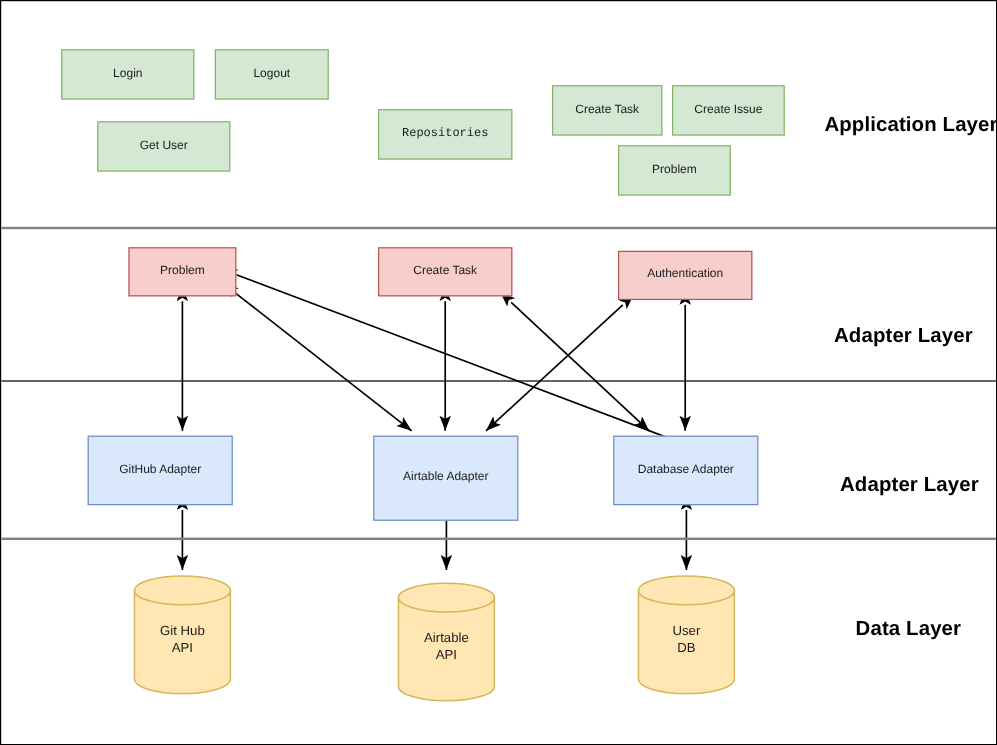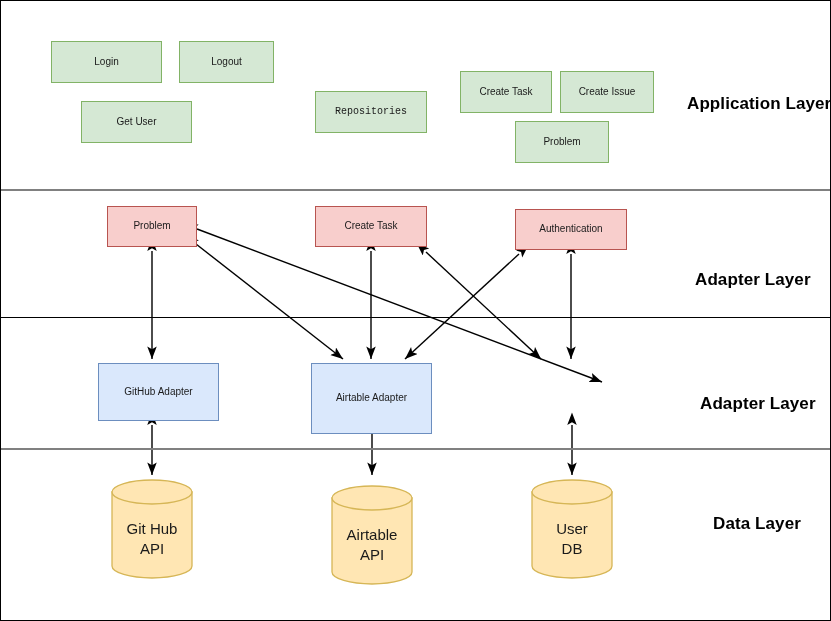--- a/index.html
+++ b/index.html
@@ -31,21 +31,21 @@
     line-height:1.25;
   }
   .node.app{background:#d5e8d4;border:1px solid #82b366;}
   .node.biz{background:#f8cecc;border:1px solid #b85450;}
   .node.adp{background:#dae8fc;border:1px solid #6c8ebf;}
   .cyl{position:absolute;}
   .cyl svg{display:block;}
   .cyl .cyl-label{
     position:absolute;left:0;right:0;
     text-align:center;
-    font-size:15px;color:#1a1a1a;line-height:1.3;
+    font-size:11px;color:#1a1a1a;line-height:1.3;
     white-space:pre-line;
   }
   #arrows{position:absolute;left:0;top:0;width:831px;height:621px;pointer-events:none;}
 </style>
 </head>
 <body>
 
 <div id="canvas">
 
   <svg id="arrows" viewBox="0 0 831 621" width="831" height="621">
@@ -85,22 +85,23 @@
   <div class="node app" style="left:178px;top:40px;width:95px;height:42px;">Logout</div>
   <div class="node app" style="left:314px;top:90px;width:112px;height:42px;font-family:Liberation Mono, monospace;">Repositories</div>
   <div class="node app" style="left:459px;top:70px;width:92px;height:42px;">Create Task</div>
   <div class="node app" style="left:559px;top:70px;width:94px;height:42px;">Create Issue</div>
   <div class="node app" style="left:514px;top:120px;width:94px;height:42px;">Problem</div>
 
   <div class="node biz" style="left:106px;top:205px;width:90px;height:41px;">Problem</div>
   <div class="node biz" style="left:314px;top:205px;width:112px;height:41px;">Create Task</div>
   <div class="node biz" style="left:514px;top:208px;width:112px;height:41px;">Authentication</div>
 
-  <div class="node adp" style="left:97px;top:362px;width:121px;height:58px;">GitHub Adapter</div>
+  <div class="node adp" style="left:72px;top:362px;width:121px;height:58px;">GitHub Adapter</div>
   <div class="node adp" style="left:310px;top:362px;width:121px;height:71px;">Airtable Adapter</div>
+  <div class="node adp" style="left:510px;top:362px;width:121px;height:58px;">Database Adapter</div>
 
   <div class="cyl" style="left:110px;top:478px;width:82px;height:100px;">
     <svg width="82" height="100" viewBox="0 0 82 100">
       <path d="M1,13 L1,87 A40,12 0 0 0 81,87 L81,13 Z" fill="#ffe6b3" stroke="#d6b656" stroke-width="1.3"></path>
       <ellipse cx="41" cy="13" rx="40" ry="12" fill="#ffe6b3" stroke="#d6b656" stroke-width="1.3"></ellipse>
     </svg>
     <div class="cyl-label" style="top:40px;">Git Hub
 API</div>
   </div>
 

